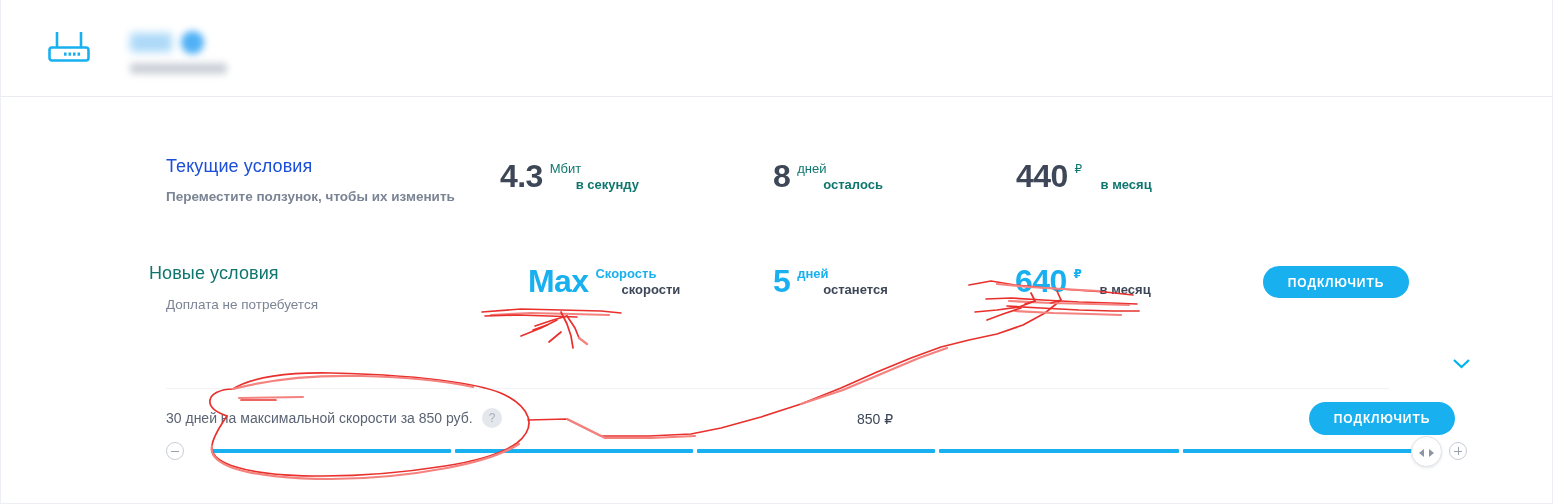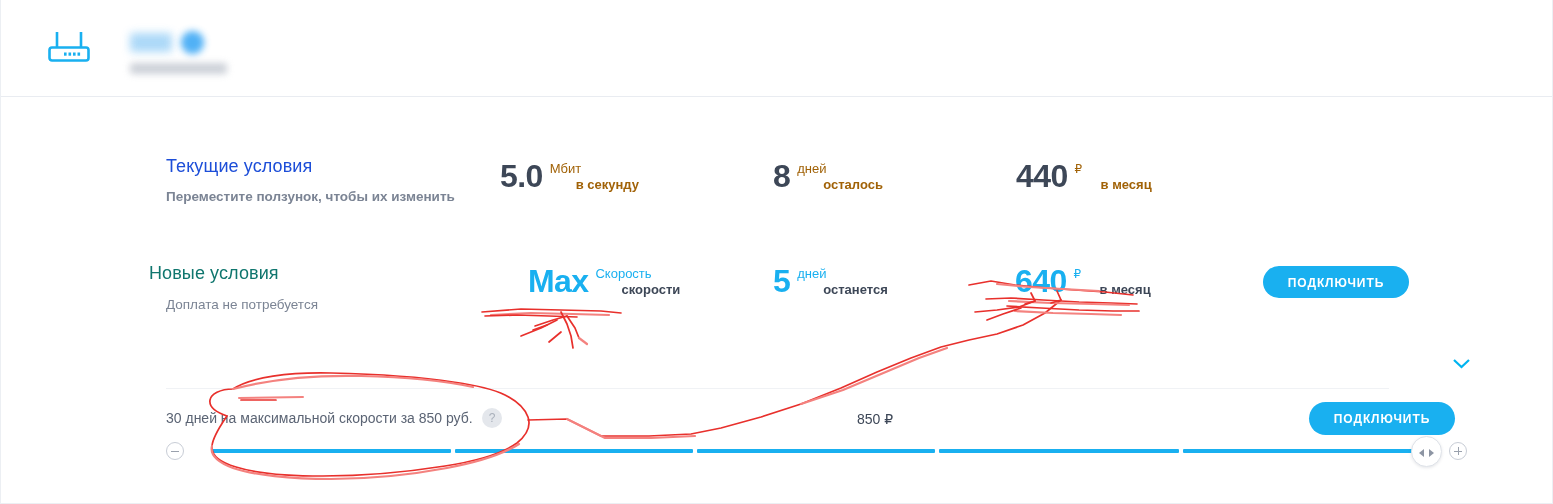--- a/index.html
+++ b/index.html
@@ -52,28 +52,28 @@
   .h-sub{
     font-size:13.5px;color:#7b8494;font-weight:400;
   }
   .metric{position:absolute;white-space:nowrap;}
   .metric .big{
     font-size:32px;font-weight:700;letter-spacing:-.6px;
     color:#3d4757;display:inline-block;vertical-align:top;line-height:34px;
   }
   .metric .unit{
     display:inline-block;vertical-align:top;margin-left:7px;
-    font-size:13px;line-height:16px;font-weight:700;color:#a16207;
+    font-size:13px;line-height:16px;font-weight:700;color:#0f766e;
     padding-top:2px;
   }
   .metric .unit .l1{display:block;font-weight:400;}
   .metric .unit .l2{display:block;font-weight:700;padding-left:26px;}
   .metric.blue .big{color:#19b0f0;}
   .metric.blue .unit{color:#3d4757;}
-  .metric.blue .unit .l1{color:#19b0f0;font-weight:400;}
+  .metric.blue .unit .l1{color:#19b0f0;font-weight:700;}
   .metric .rub{font-weight:400;font-size:12px;}
 
   
   .slider-row{position:absolute;left:0;top:219px;width:100%;height:30px;}
   .minus-btn{
     position:absolute;left:165px;top:223px;width:18px;height:18px;
     border:1px solid #c8cdd6;border-radius:50%;box-sizing:border-box;
     background:#fff;
   }
   .minus-btn:after{
@@ -157,21 +157,21 @@
     </span>
     <div class="hdr-blur-a"></div>
     <div class="hdr-blur-b"></div>
     <div class="hdr-blur-c"></div>
   </div>
 
   <div class="h-title" style="position:absolute;left:165px;top:156px;">Текущие условия</div>
   <div class="h-sub" style="position:absolute;left:165px;top:189px;font-weight:bold;">Переместите ползунок, чтобы их изменить</div>
 
   <div class="metric" style="left:499px;top:159px;">
-    <span class="big">5.0</span><span class="unit"><span class="l1">Мбит</span><span class="l2">в секунду</span></span>
+    <span class="big">4.3</span><span class="unit"><span class="l1">Мбит</span><span class="l2">в секунду</span></span>
   </div>
 
   <div class="metric" style="left:772px;top:159px;">
     <span class="big">8</span><span class="unit"><span class="l1">дней</span><span class="l2">осталось</span></span>
   </div>
 
   <div class="metric" style="left:1015px;top:159px;">
     <span class="big">440</span><span class="unit"><span class="l1 rub">₽</span><span class="l2">в месяц</span></span>
   </div>
 

